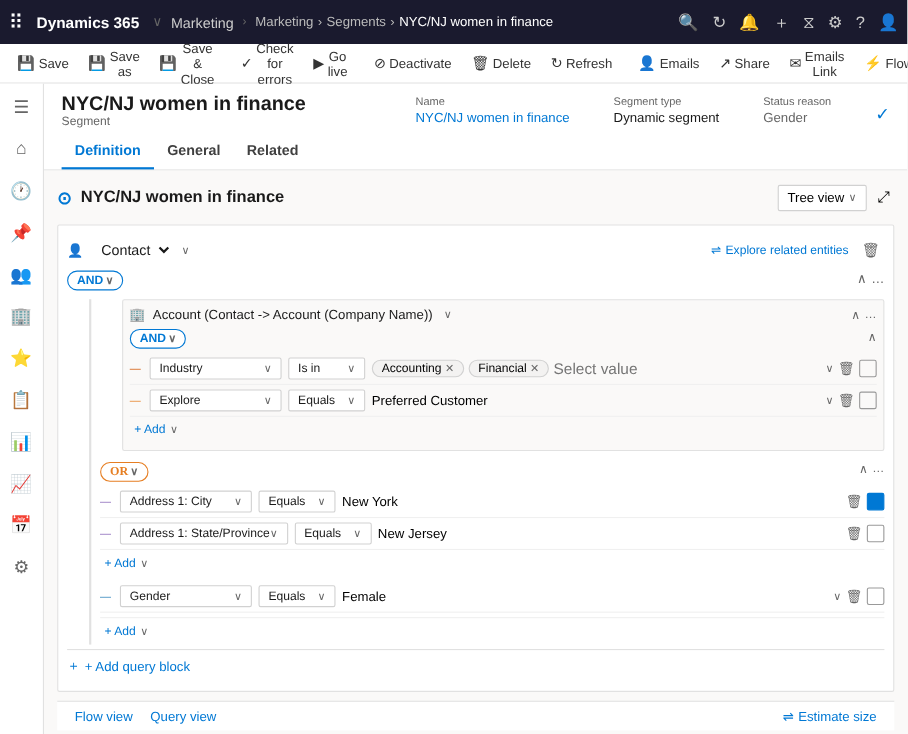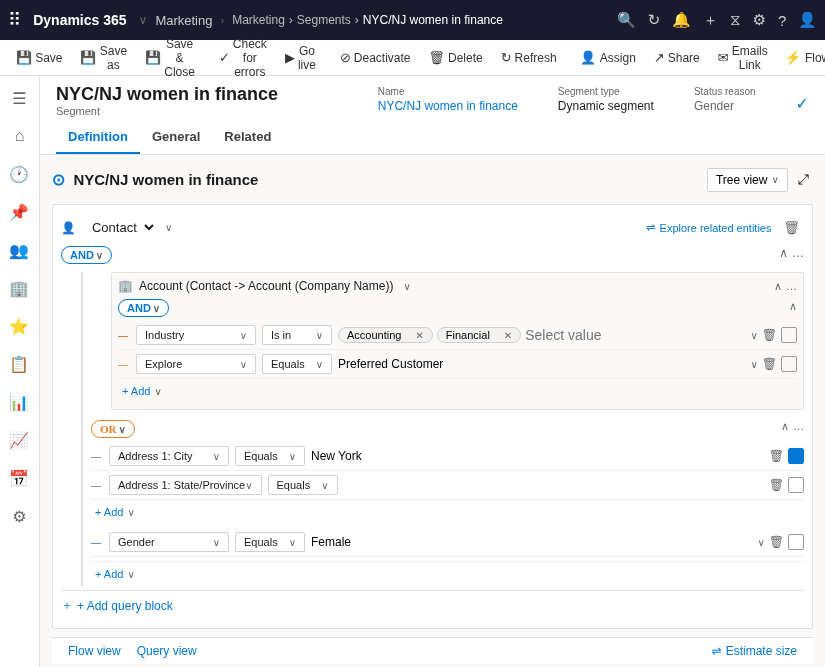--- a/index.html
+++ b/index.html
@@ -159,21 +159,21 @@
     .cond-operator {
       min-width: 70px; padding: 3px 8px; border: 1px solid #d1d1d1;
       border-radius: 2px; font-size: 11px; background: #fff; color: #1a1a1a;
       display: flex; align-items: center; justify-content: space-between; cursor: pointer;
     }
     .cond-value {
       flex: 1; display: flex; align-items: center; gap: 4px; flex-wrap: wrap;
     }
 
     .value-tag {
-      display: inline-flex; align-items: center; gap: 14px;
+      display: inline-flex; align-items: center; gap: 3px;
       background: #f3f2f1; border: 1px solid #d1d1d1;
       border-radius: 12px; padding: 1px 8px; font-size: 11px;
     }
     .value-tag .remove { cursor: pointer; color: #666; font-size: 10px; }
     .value-input {
       border: none; background: none; font-size: 14px; color: #666;
       outline: none; min-width: 60px;
     }
 
     .row-actions { display: flex; align-items: center; gap: 4px; margin-left: auto; }
@@ -290,21 +290,21 @@
     <span class="icon">🗑</span>
     <span>Delete</span>
   </button>
   <button class="cmd-btn">
     <span class="icon">↻</span>
     <span>Refresh</span>
   </button>
   <div class="cmd-sep"></div>
   <button class="cmd-btn">
     <span class="icon">👤</span>
-    <span>Assign</span>
+    <span>Emails</span>
   </button>
   <button class="cmd-btn">
     <span class="icon">↗</span>
     <span>Share</span>
   </button>
   <button class="cmd-btn">
     <span class="icon">✉</span>
     <span>Emails Link</span>
   </button>
   <button class="cmd-btn">
@@ -516,20 +516,23 @@
             <div class="condition-row">
               <span style="color:#8764b8;font-size:10px;width:12px;">—</span>
               <div class="cond-field">
                 <span>Address 1: State/Province</span>
                 <span class="chevron">∨</span>
               </div>
               <div class="cond-operator">
                 <span>Equals</span>
                 <span class="chevron">∨</span>
               </div>
+              <div class="cond-value">
+                <span>New Jersey</span>
+              </div>
               <div class="row-actions">
                 <span style="cursor:pointer;color:#666;">🗑</span>
                 <div class="checkbox-cell"></div>
               </div>
             </div>
 
             <div style="padding:4px 0;">
               <button class="add-btn">
                 <span>+ Add</span>
                 <span class="chevron">∨</span>

